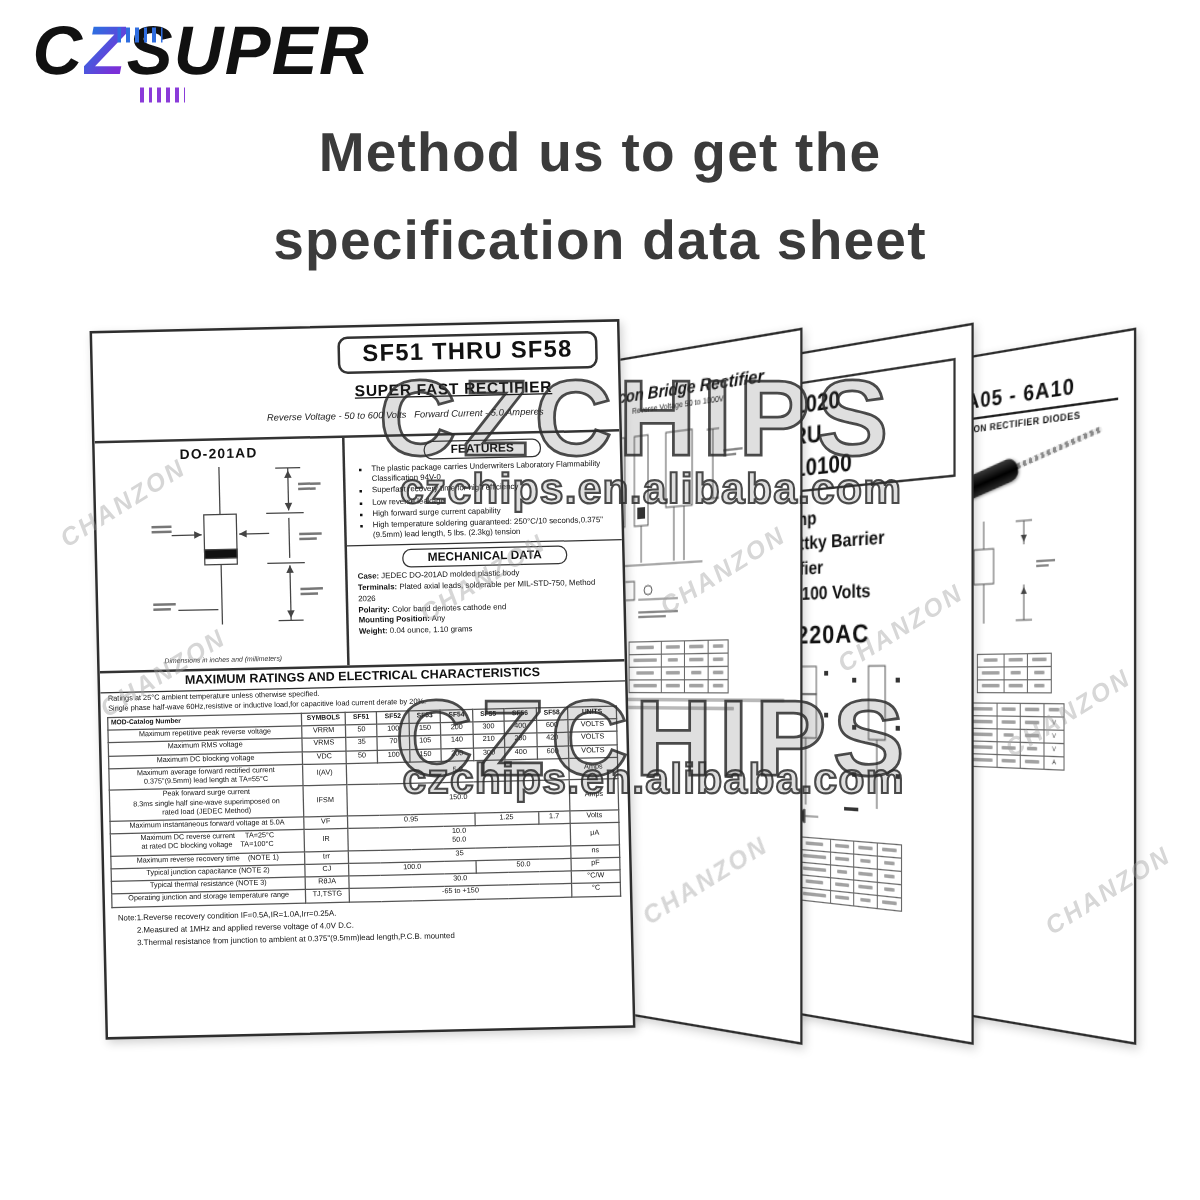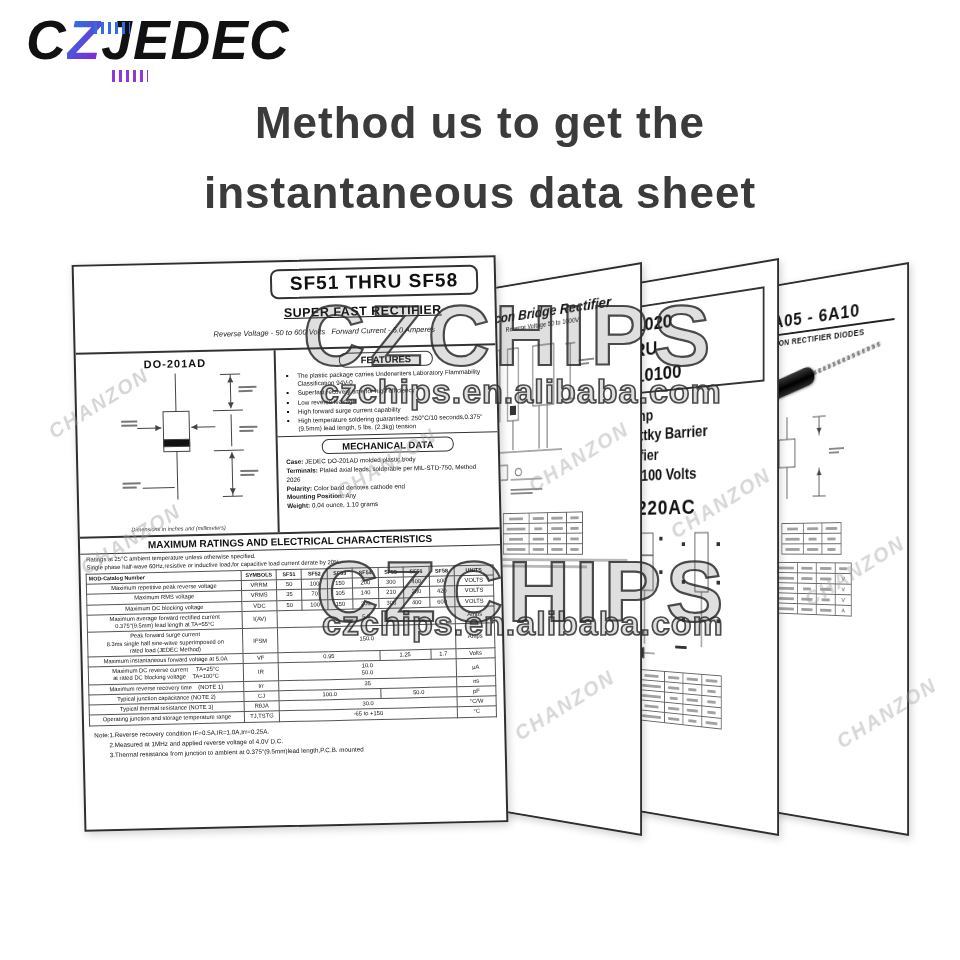--- a/index.html
+++ b/index.html
@@ -99,28 +99,28 @@
                color:rgba(80,80,80,0.18);-webkit-text-stroke:2.2px rgba(45,45,45,0.85);}
   .wm-brand{font-size:86px;letter-spacing:5px;}
   .wm-url{font-size:34px;letter-spacing:1px;margin-left:12px;-webkit-text-stroke-width:1.7px;}
   .chz{position:absolute;z-index:55;color:#9f9f9f;opacity:0.42;font-weight:bold;font-style:italic;
        font-size:20px;letter-spacing:2px;transform:rotate(-32deg);white-space:nowrap;}
 </style>
 </head>
 <body>
 
 <div class="logo">
-  <span>C</span><span class="lz">Z</span><span>JEDEC</span>
+  <span>C</span><span class="lz">Z</span><span>SUPER</span>
   <span class="stripe stripe-top"></span>
   <span class="stripe stripe-bot"></span>
 </div>
 
 <div class="heading">
   <div>Method us to get the</div>
-  <div>instantaneous data sheet</div>
+  <div>specification data sheet</div>
 </div>
 
 <div class="page page1">
   <div class="p1-header">
     <div class="p1-titlebox">SF51 THRU SF58</div>
     <div class="p1-sub">SUPER FAST RECTIFIER</div>
     <div class="p1-ratingline">Reverse Voltage - 50 to 600 Volts&nbsp;&nbsp;&nbsp;Forward Current - 5.0 Amperes</div>
   </div>
 
   <div class="p1-cols">

